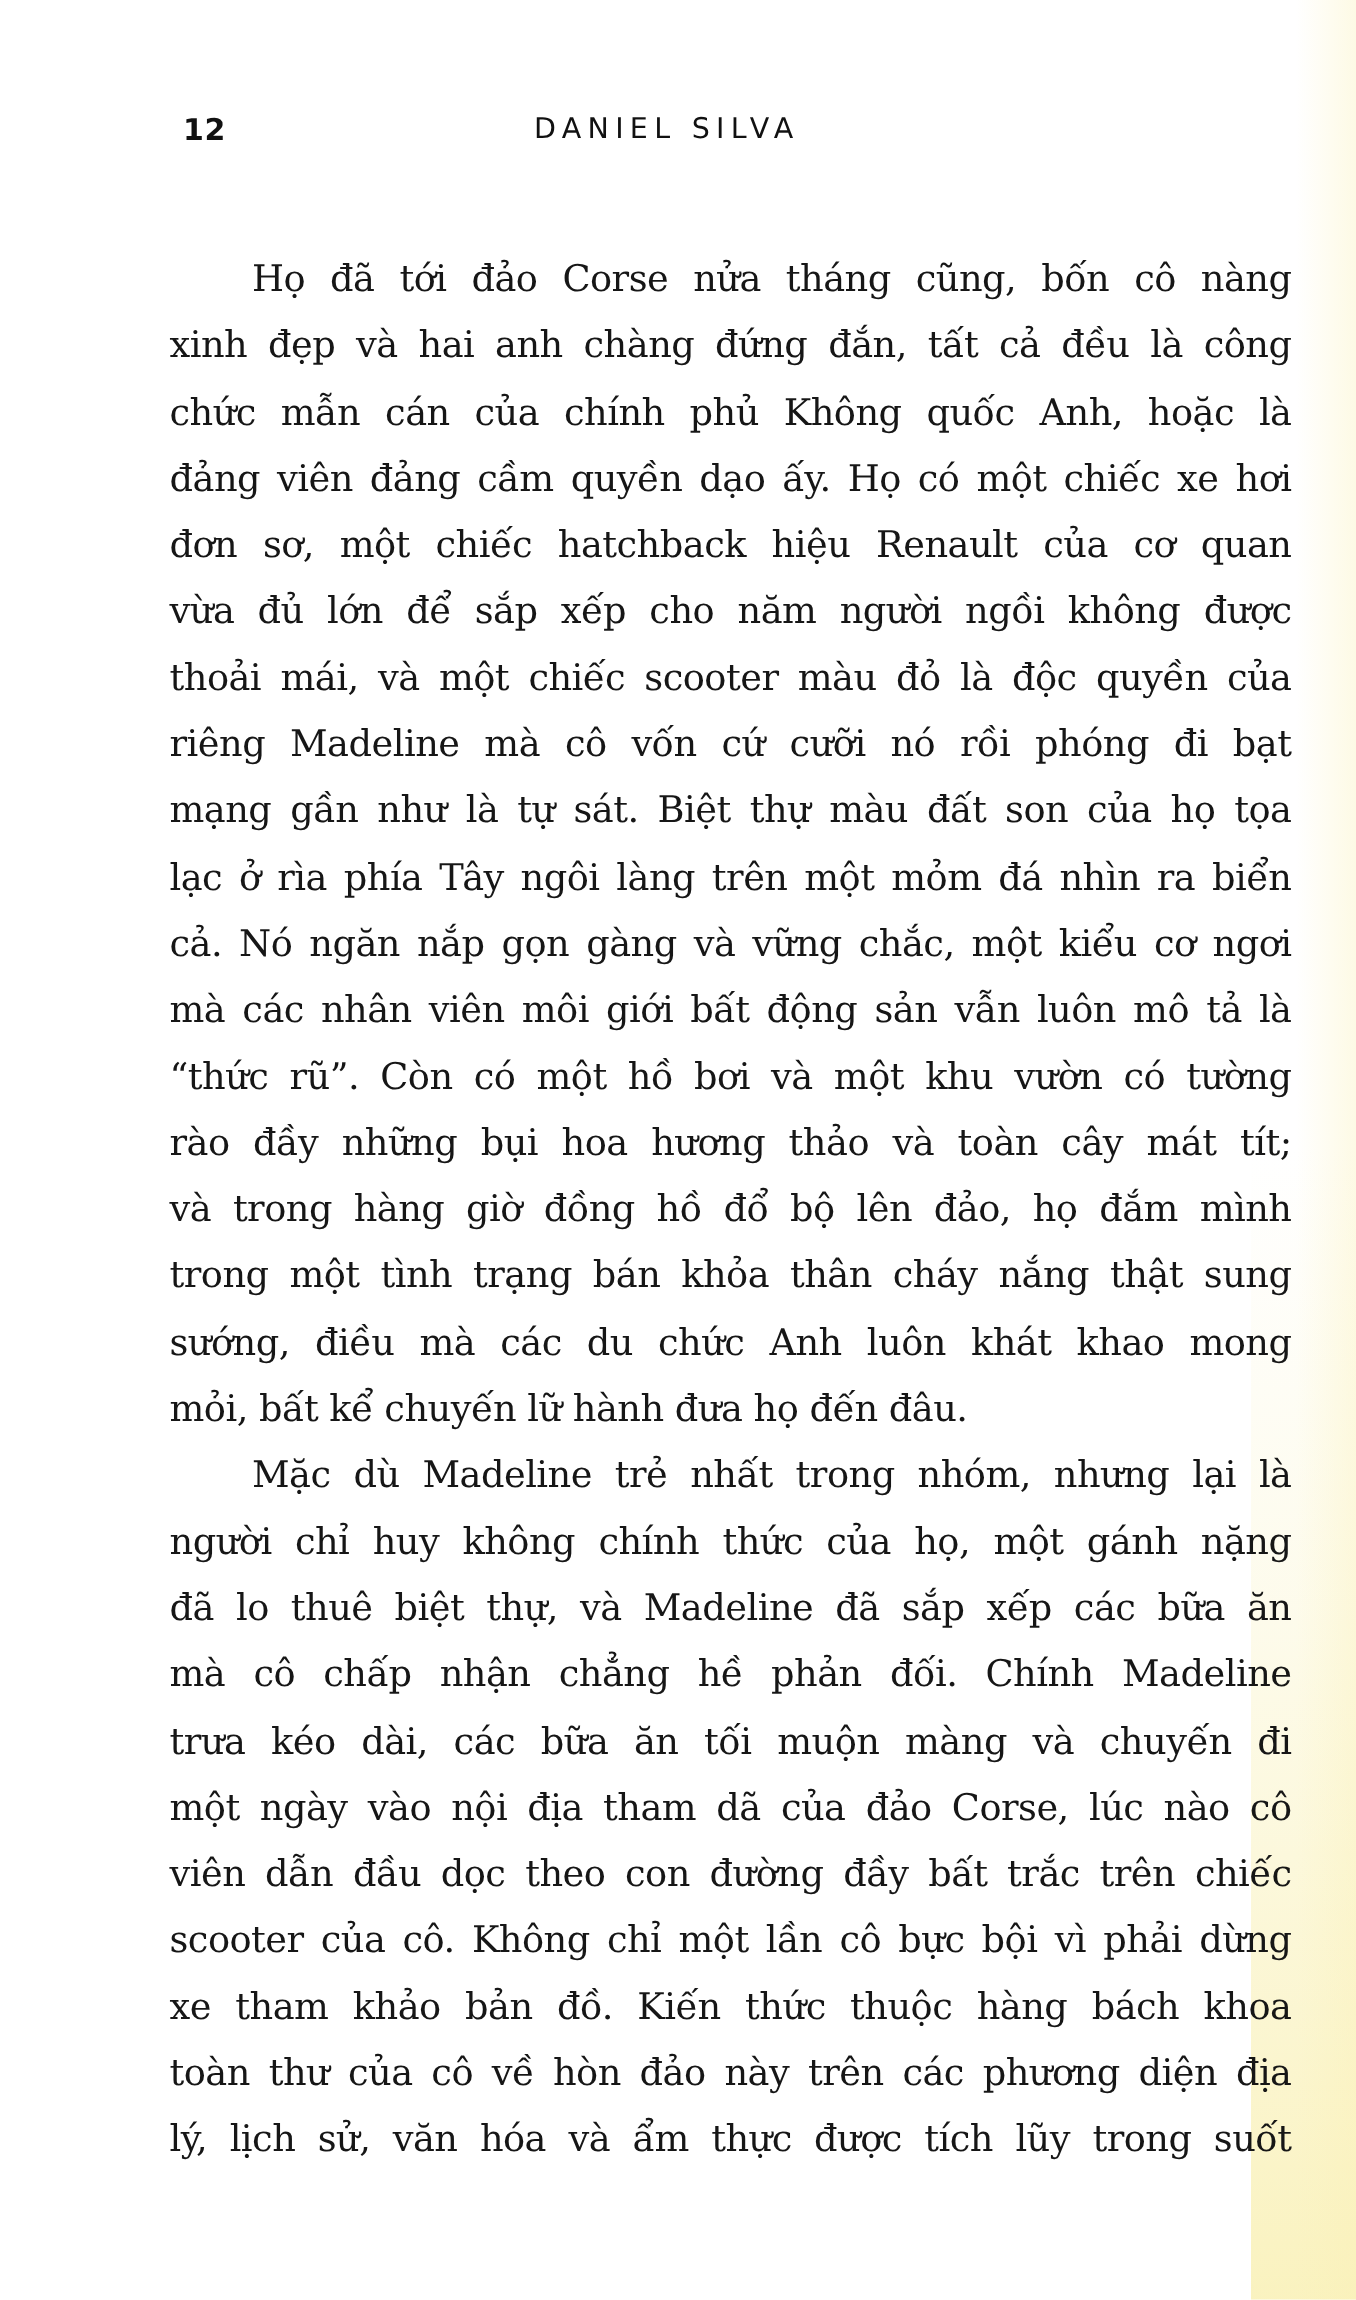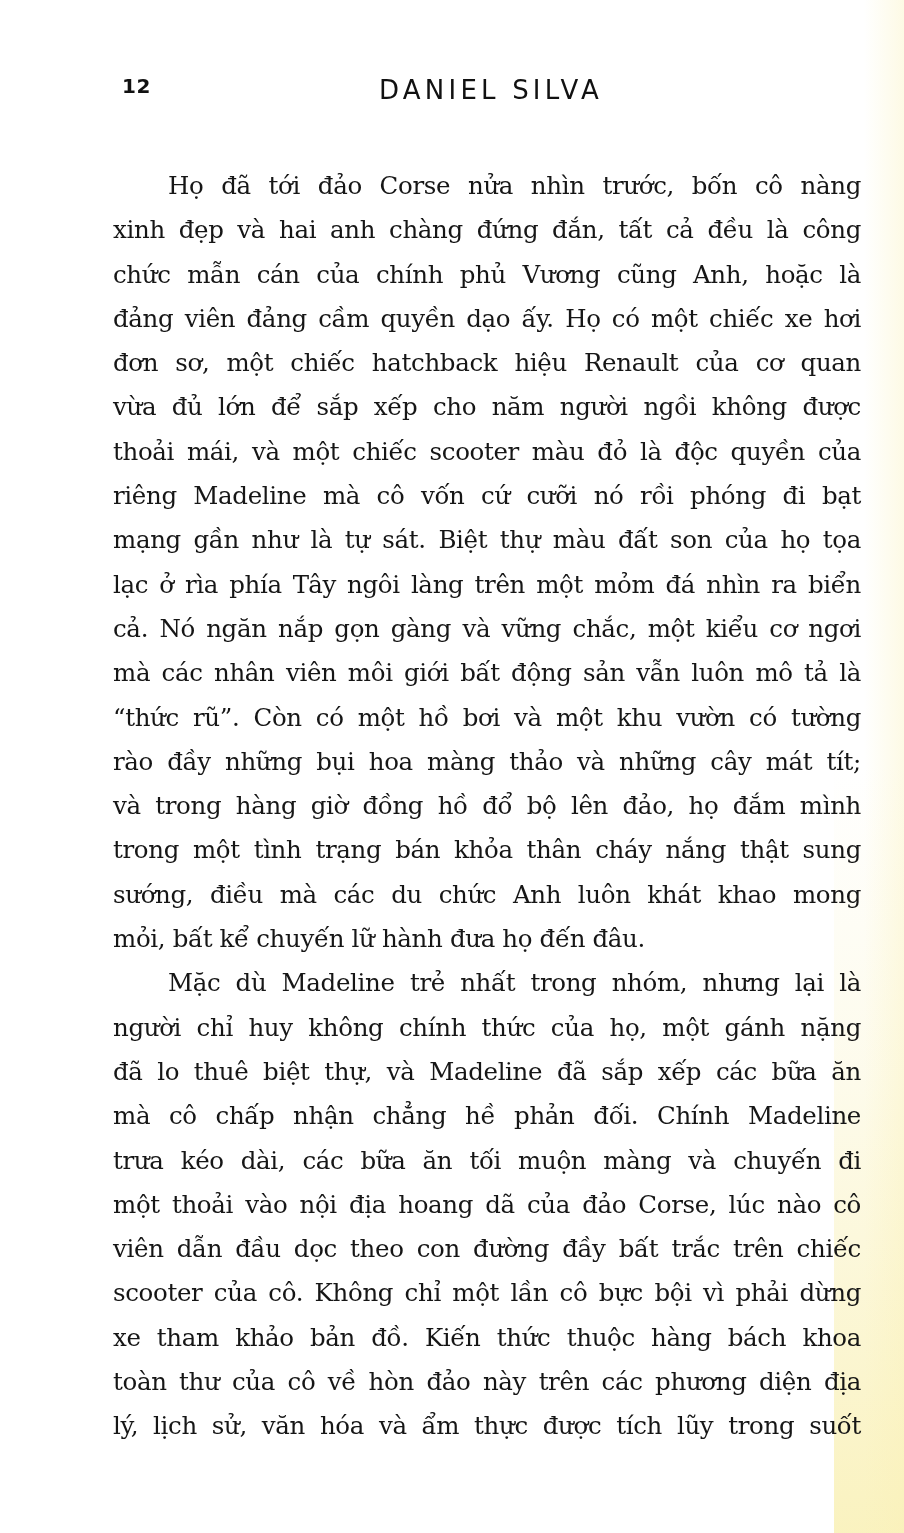--- a/index.html
+++ b/index.html
@@ -51,23 +51,23 @@
       position: absolute;
       left: 122px;
       top: 0;
       font-size: 20px;
       letter-spacing: 0.5px;
     }
     .book-author {
       position: absolute;
       left: 356px;
       width: 270px;
-      text-align: center;
+      text-align: left;
       top: 1px;
-      font-size: 26px;
+      font-size: 19px;
       font-weight: normal;
       letter-spacing: 4.2px;
     }
     .body-text {
       position: absolute;
       top: 164px;
       left: 113px;
       width: 748px;
       font-family: "DejaVu Serif", serif;
       font-size: 24.5px;
@@ -100,45 +100,45 @@
 <div class="edge-tint"></div>
 <div class="edge-tint-inner"></div>
 
 <header class="running-head">
   <span class="page-number">12</span>
   <span class="book-author">DANIEL SILVA</span>
 </header>
 
 <main class="body-text">
   <div class="para-wrap">
-    <span class="line indent">Họ đã tới đảo Corse nửa nhìn trước, bốn cô nàng</span>
+    <span class="line indent">Họ đã tới đảo Corse nửa tháng cũng, bốn cô nàng</span>
     <span class="line">xinh đẹp và hai anh chàng đứng đắn, tất cả đều là công</span>
-    <span class="line">chức mẫn cán của chính phủ Vương cũng Anh, hoặc là</span>
+    <span class="line">chức mẫn cán của chính phủ Không quốc Anh, hoặc là</span>
     <span class="line">đảng viên đảng cầm quyền dạo ấy. Họ có một chiếc xe hơi</span>
     <span class="line">đơn sơ, một chiếc hatchback hiệu Renault của cơ quan</span>
     <span class="line">vừa đủ lớn để sắp xếp cho năm người ngồi không được</span>
     <span class="line">thoải mái, và một chiếc scooter màu đỏ là độc quyền của</span>
     <span class="line">riêng Madeline mà cô vốn cứ cưỡi nó rồi phóng đi bạt</span>
     <span class="line">mạng gần như là tự sát. Biệt thự màu đất son của họ tọa</span>
     <span class="line">lạc ở rìa phía Tây ngôi làng trên một mỏm đá nhìn ra biển</span>
     <span class="line">cả. Nó ngăn nắp gọn gàng và vững chắc, một kiểu cơ ngơi</span>
     <span class="line">mà các nhân viên môi giới bất động sản vẫn luôn mô tả là</span>
     <span class="line">“thức rũ”. Còn có một hồ bơi và một khu vườn có tường</span>
-    <span class="line">rào đầy những bụi hoa màng thảo và những cây mát tít;</span>
+    <span class="line">rào đầy những bụi hoa hương thảo và toàn cây mát tít;</span>
     <span class="line">và trong hàng giờ đồng hồ đổ bộ lên đảo, họ đắm mình</span>
     <span class="line">trong một tình trạng bán khỏa thân cháy nắng thật sung</span>
     <span class="line">sướng, điều mà các du chức Anh luôn khát khao mong</span>
     <span class="line last">mỏi, bất kể chuyến lữ hành đưa họ đến đâu.</span>
   </div>
   <div class="para-wrap">
     <span class="line indent">Mặc dù Madeline trẻ nhất trong nhóm, nhưng lại là</span>
     <span class="line">người chỉ huy không chính thức của họ, một gánh nặng</span>
     <span class="line">đã lo thuê biệt thự, và Madeline đã sắp xếp các bữa ăn</span>
     <span class="line">mà cô chấp nhận chẳng hề phản đối. Chính Madeline</span>
     <span class="line">trưa kéo dài, các bữa ăn tối muộn màng và chuyến đi</span>
-    <span class="line">một thoải vào nội địa hoang dã của đảo Corse, lúc nào cô</span>
+    <span class="line">một ngày vào nội địa tham dã của đảo Corse, lúc nào cô</span>
     <span class="line">viên dẫn đầu dọc theo con đường đầy bất trắc trên chiếc</span>
     <span class="line">scooter của cô. Không chỉ một lần cô bực bội vì phải dừng</span>
     <span class="line">xe tham khảo bản đồ. Kiến thức thuộc hàng bách khoa</span>
     <span class="line">toàn thư của cô về hòn đảo này trên các phương diện địa</span>
     <span class="line">lý, lịch sử, văn hóa và ẩm thực được tích lũy trong suốt</span>
   </div>
 </main>
 
 </body></html>

